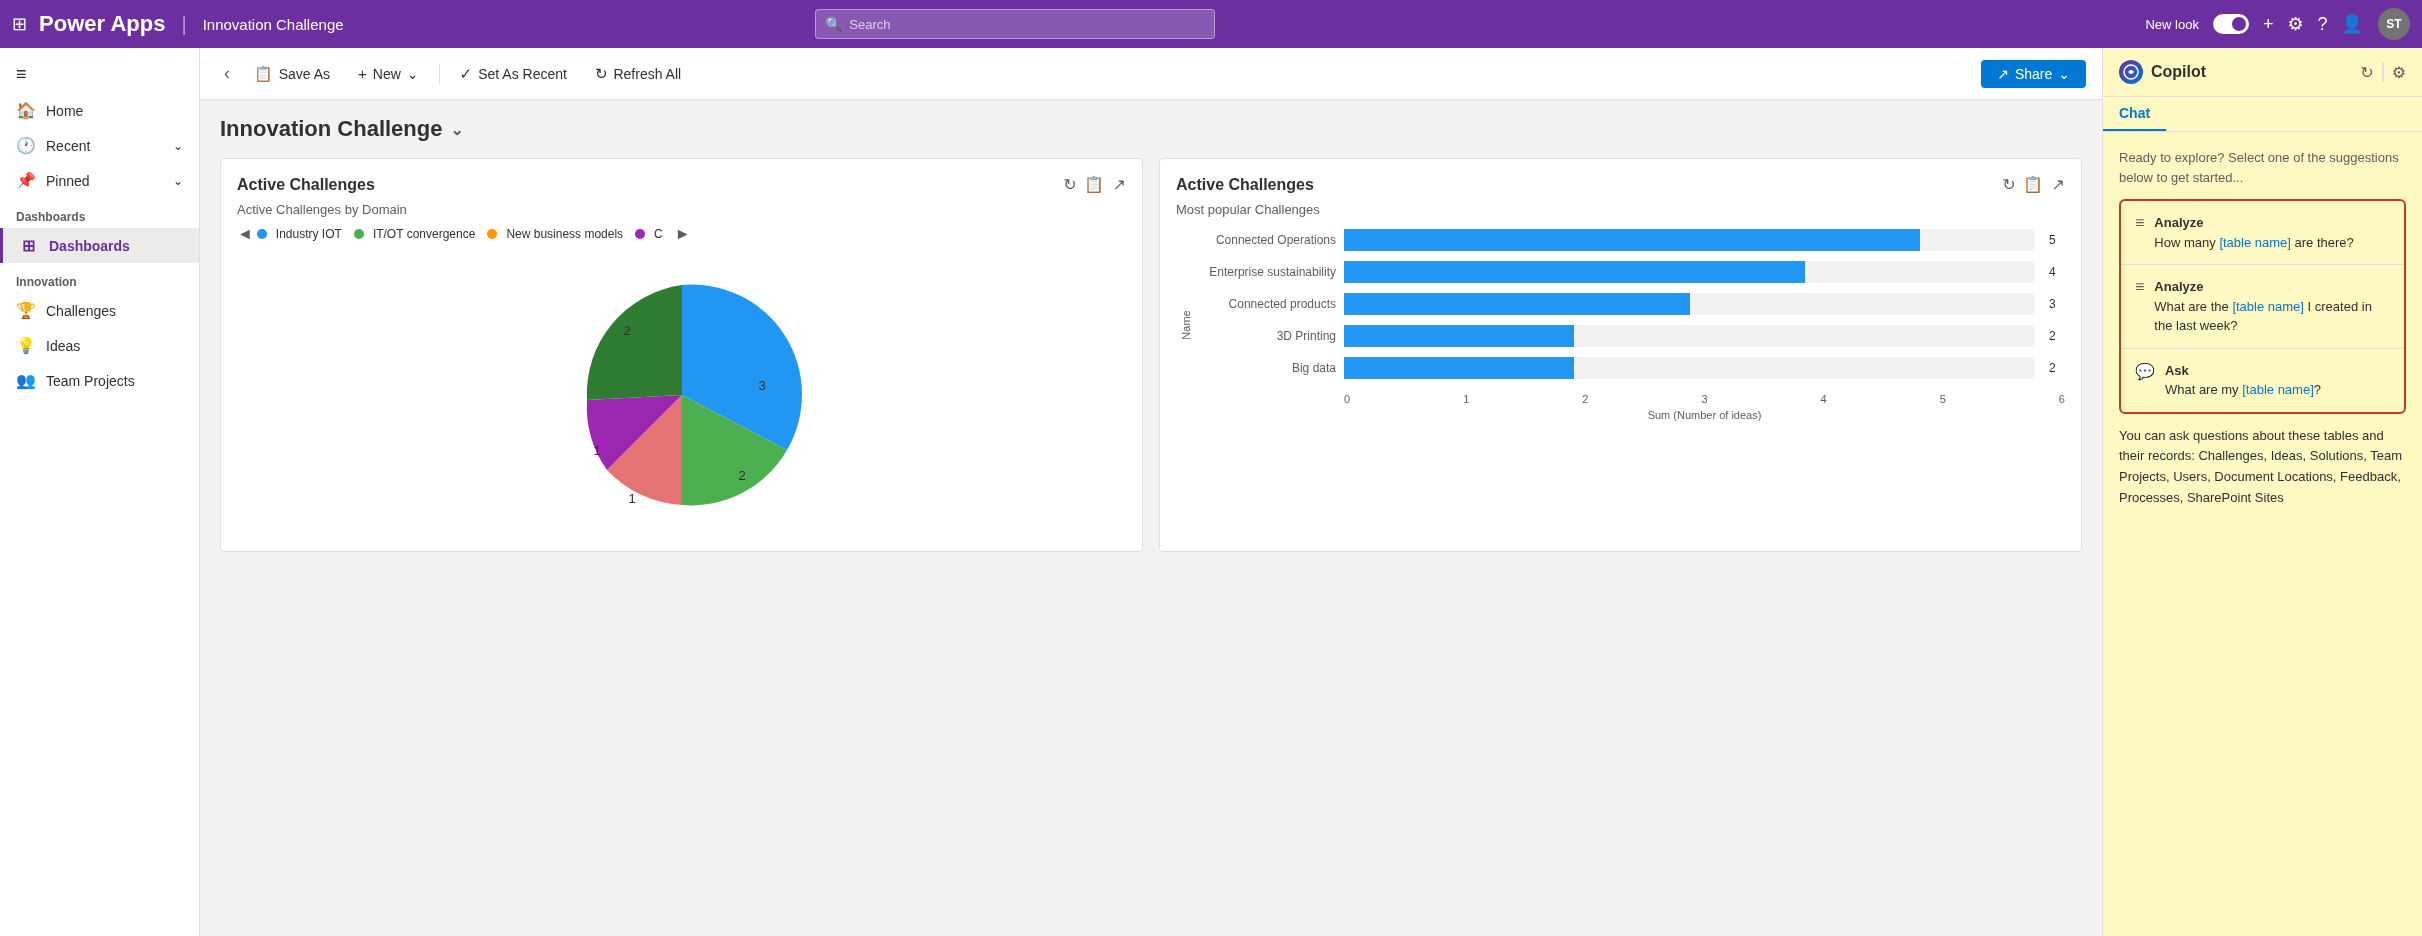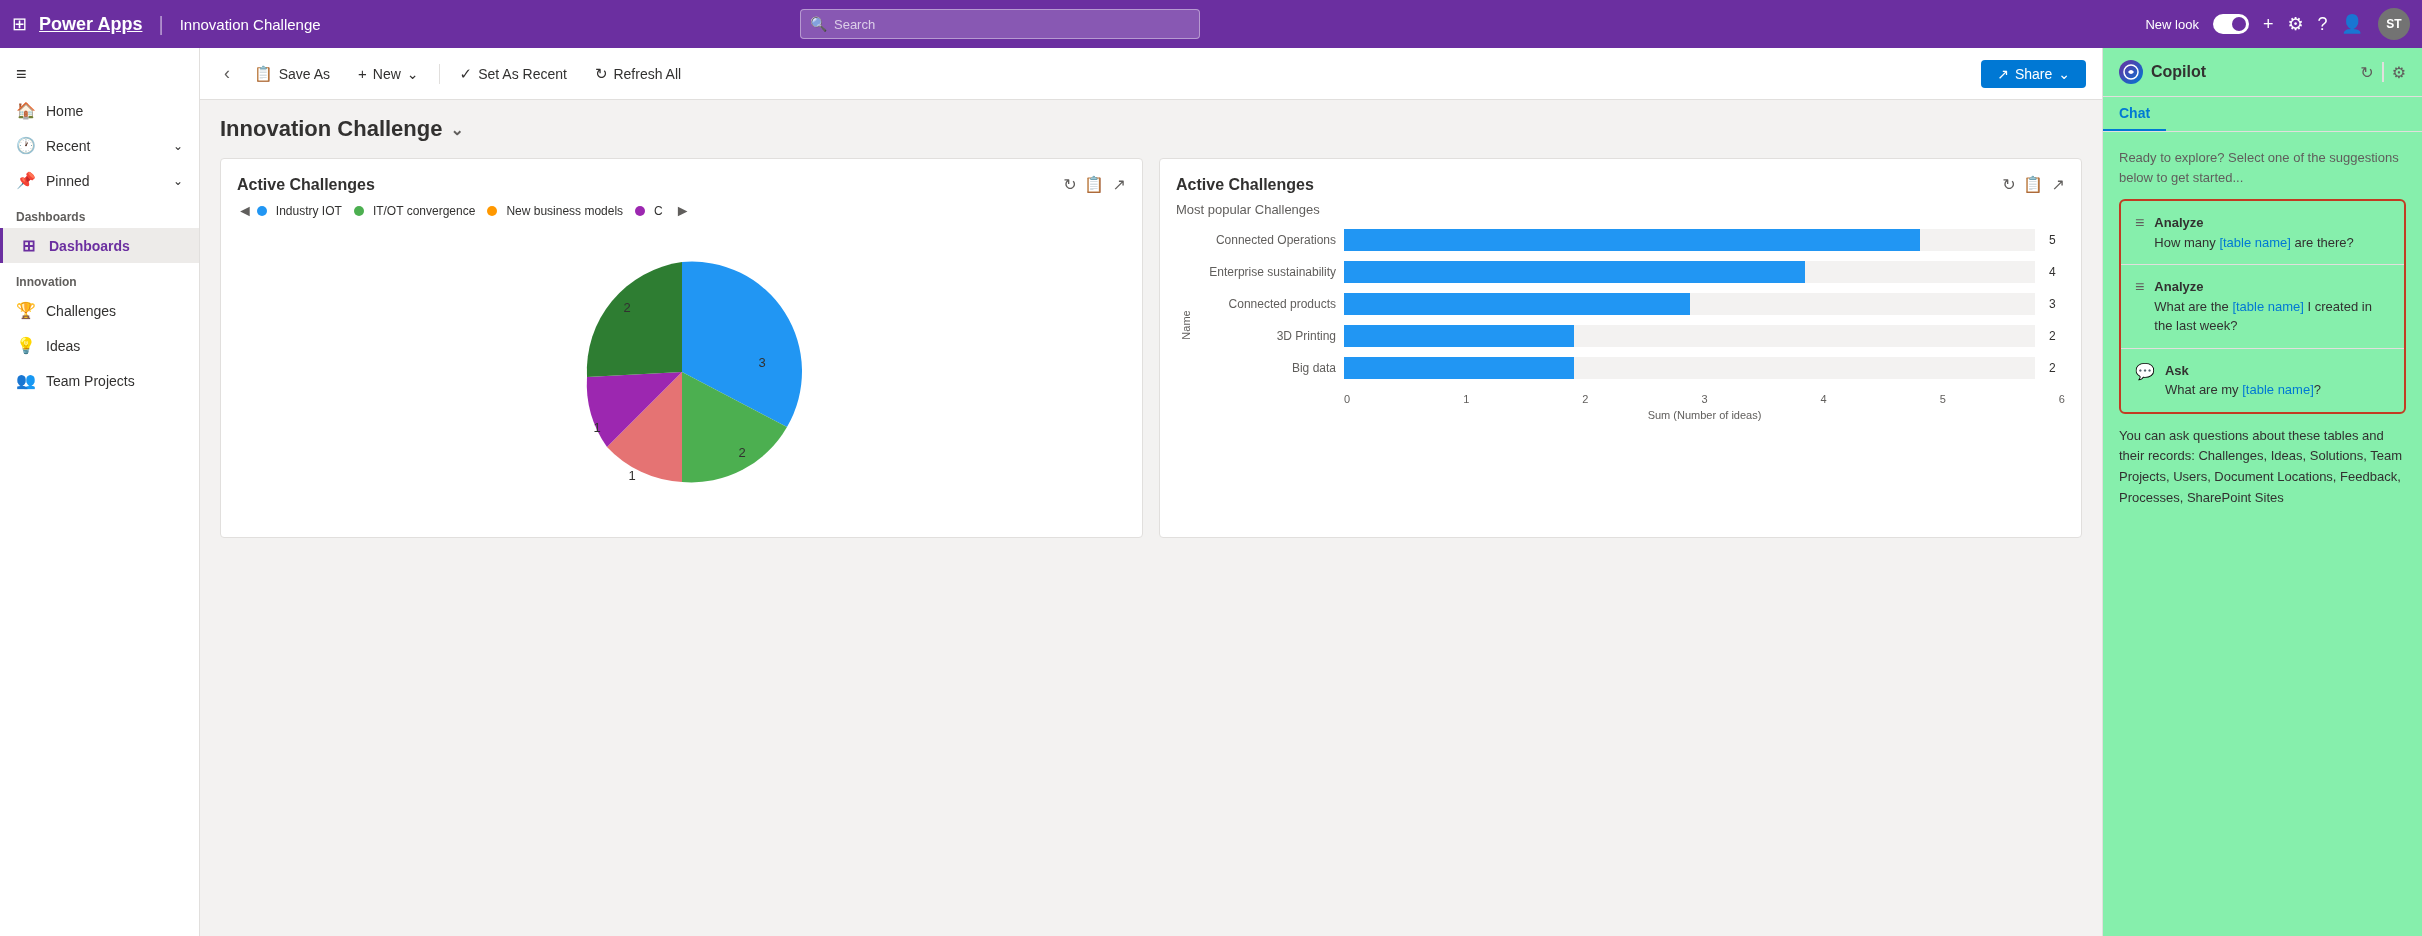--- a/index.html
+++ b/index.html
@@ -9,21 +9,21 @@
     .top-nav {
       height: 48px;
       background: #6b2fa0;
       display: flex;
       align-items: center;
       padding: 0 12px;
       gap: 12px;
       color: white;
     }
     .top-nav .grid-icon { cursor: pointer; font-size: 18px; }
-    .top-nav .app-name { font-size: 18px; font-weight: 600; color: white; text-decoration: underline; }
+    .top-nav .app-name { font-size: 22px; font-weight: 600; color: white; }
     .top-nav .separator { color: rgba(255,255,255,0.5); font-size: 20px; margin: 0 4px; }
     .top-nav .app-context { font-size: 15px; color: white; }
     .top-nav .search-box {
       flex: 1;
       max-width: 400px;
       margin: 0 auto;
       background: rgba(255,255,255,0.2);
       border: 1px solid rgba(255,255,255,0.4);
       border-radius: 4px;
       display: flex;
@@ -217,21 +217,21 @@
     .bar-label { font-size: 12px; color: #605e5c; width: 140px; text-align: right; flex-shrink: 0; }
     .bar-track { flex: 1; height: 22px; background: #f3f2f1; position: relative; }
     .bar-fill { height: 100%; background: #2196f3; }
     .bar-value { font-size: 12px; color: #323130; margin-left: 6px; width: 16px; }
     .x-axis { display: flex; justify-content: space-between; padding: 4px 0 0 148px; font-size: 11px; color: #605e5c; }
     .x-axis-label { font-size: 11px; color: #605e5c; text-align: center; margin-top: 4px; padding-left: 148px; }
 
     
     .copilot-panel {
       width: 320px;
-      background: #86efac;
+      background: #fef9c3;
       border-left: 1px solid #e1dfdd;
       display: flex;
       flex-direction: column;
       flex-shrink: 0;
     }
     .copilot-header {
       display: flex;
       align-items: center;
       padding: 12px 16px;
       border-bottom: 1px solid #e1dfdd;
@@ -385,20 +385,21 @@
 
         <div class="chart-card">
           <div class="chart-header">
             <span class="chart-title">Active Challenges</span>
             <div class="chart-actions">
               <button class="chart-action-btn">↻</button>
               <button class="chart-action-btn">📋</button>
               <button class="chart-action-btn">↗</button>
             </div>
           </div>
+          <div class="chart-subtitle">Active Challenges by Domain</div>
           <div class="legend">
             <button class="legend-btn">◄</button>
             <div class="legend-item">
               <div class="legend-dot" style="background:#2196f3;"></div>
               <span>Industry IOT</span>
             </div>
             <div class="legend-item">
               <div class="legend-dot" style="background:#4caf50;"></div>
               <span>IT/OT convergence</span>
             </div>

